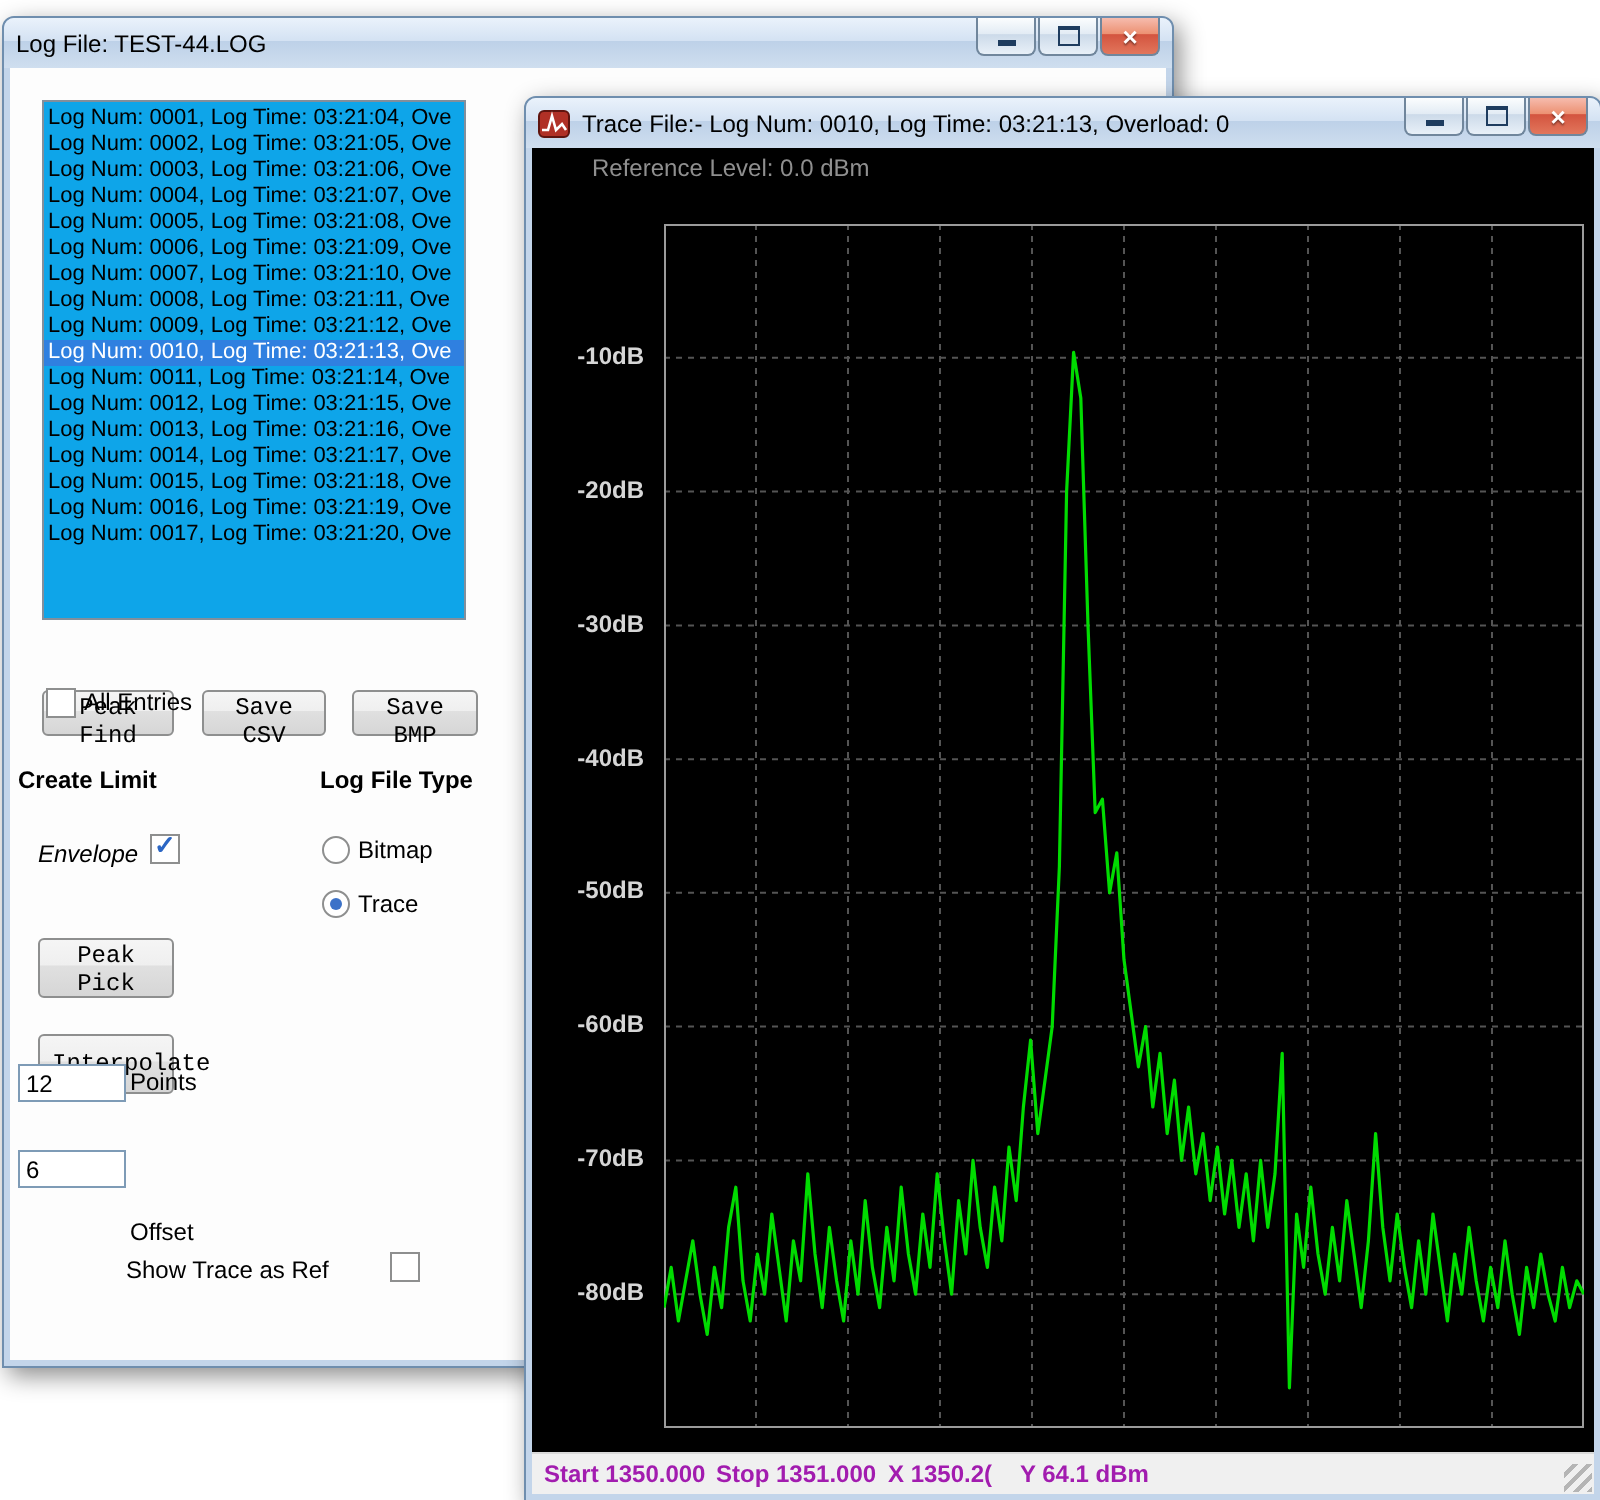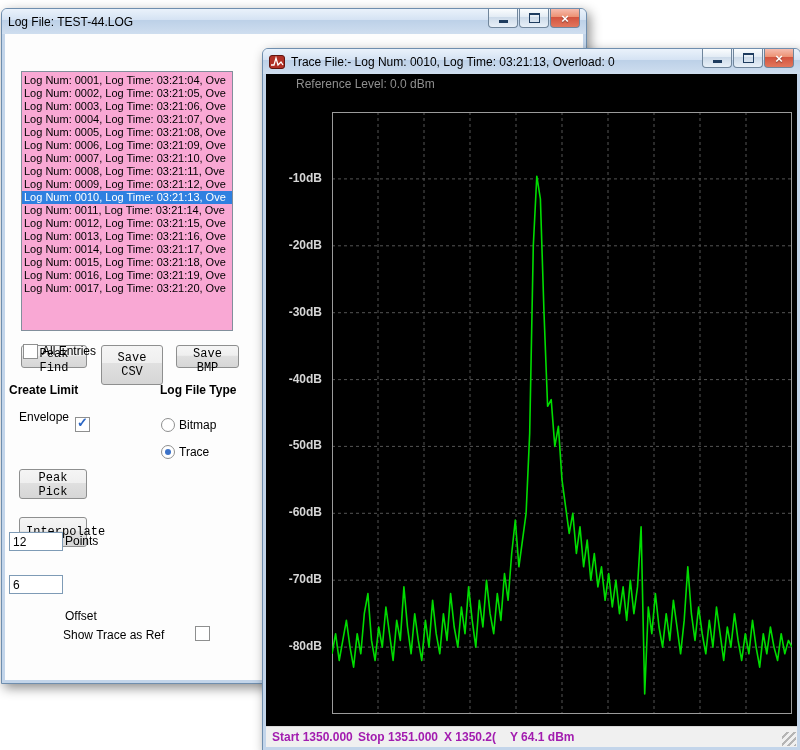--- a/index.html
+++ b/index.html
@@ -18,22 +18,22 @@
            border-radius:0 0 4px 4px;display:flex;align-items:center;justify-content:center;
            background:linear-gradient(#fbfdfe,#e2ebf4 45%,#ccdae9 46%,#e8f0f8);cursor:default;}
   .win-btn.close{background:linear-gradient(#f6bcae,#ec9071 45%,#d3543f 46%,#e2765c);}
   .glyph-min{width:9px;height:3px;background:#1e3c5f;margin-top:7px;}
   .glyph-max{width:9px;height:7px;border:1px solid #1e3c5f;border-top-width:2px;background:transparent;}
   .glyph-close{color:#fff;font-weight:bold;font-size:13px;line-height:13px;text-shadow:0 1px 1px rgba(0,0,0,.4);}
 
   
   .log-window{left:1px;top:8px;width:584px;height:674px;z-index:1;}
   .log-client{position:absolute;left:3px;right:3px;top:25px;bottom:3px;background:#fdfdfd;overflow:hidden;}
-  .listbox{position:absolute;left:16px;top:16px;width:210px;height:256px;background:#f9a8d4;
-           border:1px solid #828f9c;overflow:hidden;padding-top:2px;margin-top:21px;}
+  .listbox{position:absolute;left:16px;top:16px;width:210px;height:256px;background:#0ea5e9;
+           border:1px solid #828f9c;overflow:hidden;padding-top:2px;}
   .lb-row{font-size:11px;line-height:13px;padding:0 2px;white-space:nowrap;overflow:hidden;color:#000;}
   .lb-row.sel{background:#2f80e0;color:#fff;}
   .btn{position:absolute;border:1px solid #8e8f8f;border-radius:3px;font-size:12px;color:#000;
        font-family:Liberation Mono, monospace;
        background:linear-gradient(#f5f5f5,#efefef 45%,#e0e0e0 46%,#d6d6d6);cursor:default;margin-top:31px;}
   .label{position:absolute;font-size:12px;color:#000;white-space:nowrap;}
   .heading{position:absolute;font-size:12px;font-weight:bold;color:#000;white-space:nowrap;}
   .cb{position:absolute;width:13px;height:13px;background:#fff;border:1px solid #8e8f8f;}
   .cb.on::after{content:"\2713";position:absolute;left:1px;top:-3px;font-size:13px;font-weight:bold;color:#2b66c4;}
   .radio{position:absolute;width:12px;height:12px;background:#fff;border:1px solid #8e8f8f;border-radius:50%;}
@@ -97,30 +97,30 @@
           <div class="lb-row">Log Num: 0011, Log Time: 03:21:14, Ove</div>
           <div class="lb-row">Log Num: 0012, Log Time: 03:21:15, Ove</div>
           <div class="lb-row">Log Num: 0013, Log Time: 03:21:16, Ove</div>
           <div class="lb-row">Log Num: 0014, Log Time: 03:21:17, Ove</div>
           <div class="lb-row">Log Num: 0015, Log Time: 03:21:18, Ove</div>
           <div class="lb-row">Log Num: 0016, Log Time: 03:21:19, Ove</div>
           <div class="lb-row">Log Num: 0017, Log Time: 03:21:20, Ove</div>
         </div>
 
       <button class="btn" style="left:16px;top:280px;width:66px;height:23px;">Peak Find</button>
-      <button class="btn" style="left:96px;top:280px;width:62px;height:40px;">Save CSV</button>
+      <button class="btn" style="left:96px;top:280px;width:62px;height:23px;">Save CSV</button>
       <button class="btn" style="left:171px;top:280px;width:63px;height:23px;">Save BMP</button>
 
       <span class="cb" style="left:18px;top:310px;"></span>
       <span class="label" style="left:37px;top:310px;">All Entries</span>
 
       <span class="heading" style="left:4px;top:349px;text-align:right;">Create Limit</span>
       <span class="heading" style="left:135px;top:349px;padding-left:20px;">Log File Type</span>
 
-      <span class="label" style="left:14px;top:376px;">Envelope</span>
+      <span class="label" style="left:14px;top:386px;font-style:italic;">Envelope</span>
       <span class="cb on" style="left:70px;top:383px;"></span>
 
       <span class="radio" style="left:156px;top:384px;"></span>
       <span class="label" style="left:174px;top:384px;">Bitmap</span>
 
       <button class="btn" style="left:14px;top:404px;width:68px;height:30px;">Peak Pick</button>
 
       <span class="radio on" style="left:156px;top:411px;"></span>
       <span class="label" style="left:174px;top:411px;">Trace</span>
 

